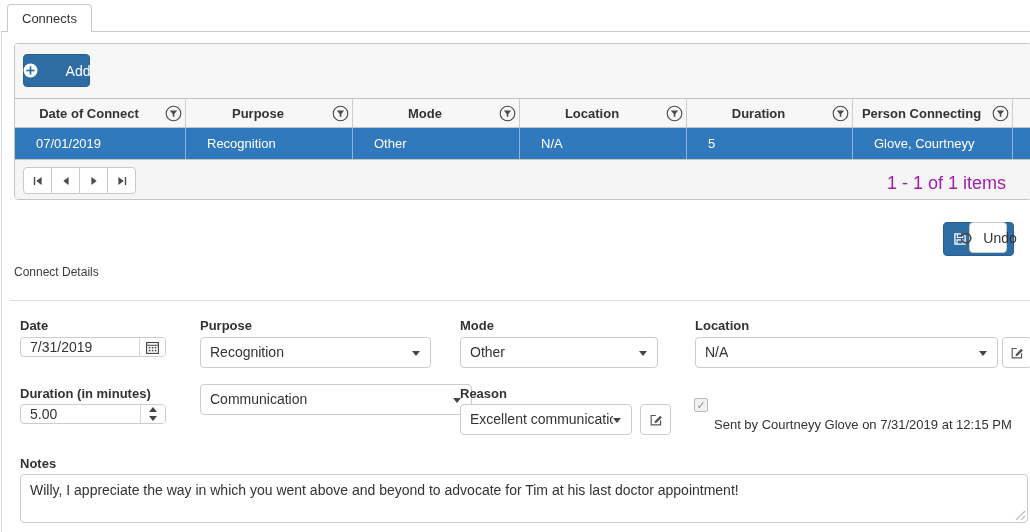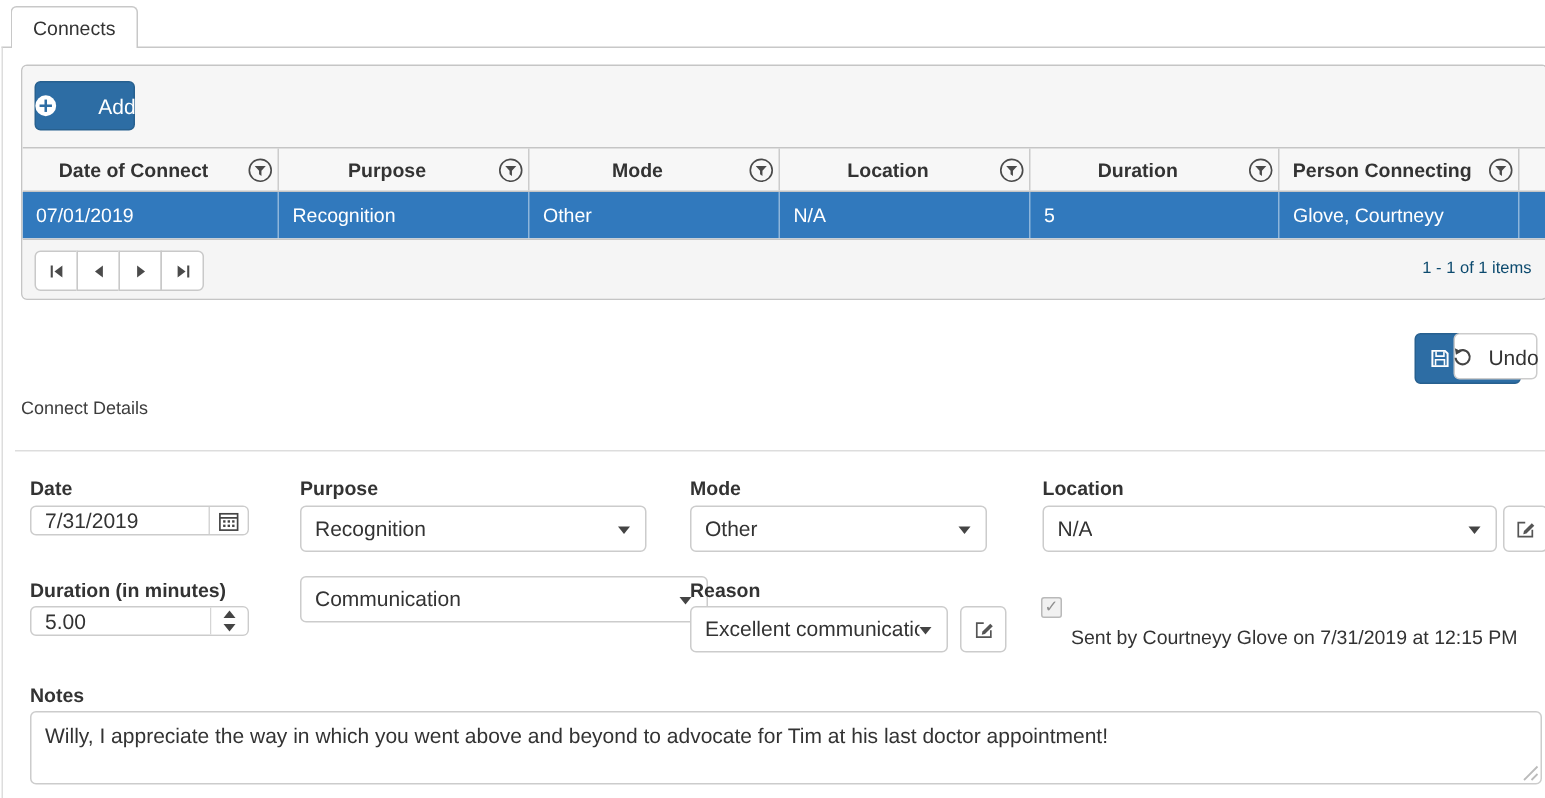--- a/index.html
+++ b/index.html
@@ -30,31 +30,31 @@
   .hcell { position: relative; border-right: 1px solid #ccc; display: flex; align-items: center;
     justify-content: center; font-size: 13px; font-weight: bold; color: #333; padding-right: 22px; cursor: pointer; }
   .c0 { width: 171px; } .c1 { width: 167px; } .c2 { width: 167px; }
   .c3 { width: 167px; } .c4 { width: 166px; } .c5 { width: 160px; }
   .cfill { flex: 1; border-right: none !important; padding: 0 !important; cursor: default; }
   .filter-btn { position: absolute; right: 3px; top: 5px; width: 18px; height: 18px;
     display: flex; align-items: center; justify-content: center; cursor: pointer; }
   .grid-row { display: flex; height: 31px; background: var(--selected-row); color: #fff;
     font-size: 13px; cursor: pointer; }
   .grid-row .cell { border-right: 1px solid rgba(255,255,255,0.45); display: flex;
-    align-items: center; padding-left: 9px; padding-right: 0; font-weight: normal; }
+    align-items: center; padding-left: 21px; padding-right: 0; font-weight: normal; }
   .grid-pager { position: relative; height: 40px; background: #f5f5f5; border-top: 1px solid #c5c5c5; }
   .pager-group { position: absolute; left: 8px; top: 7px; display: flex; }
   .pager-btn { width: 29px; height: 27px; background: #fff; border: 1px solid #c9c9c9;
     display: flex; align-items: center; justify-content: center; margin-left: -1px; cursor: pointer; }
   .pager-btn.first { border-radius: 4px 0 0 4px; margin-left: 0; }
   .pager-btn.last { border-radius: 0 4px 4px 0; }
-  .pager-info { position: absolute; right: 10px; top: 13px; font-size: 11px; color: #0c4a6e; }
+  .pager-info { position: absolute; right: 25px; top: 13px; font-size: 18px; color: #a21caf; }
 
   .btn-save { position: absolute; left: 943px; top: 222px; width: 71px; height: 34px; }
-  .btn-undo { position: absolute; left: 969px; top: 222px; width: 56px; height: 31px; gap: 10px; }
+  .btn-undo { position: absolute; left: 969px; top: 222px; width: 38px; height: 31px; gap: 10px; }
 
   .details-heading { position: absolute; left: 14px; top: 265px; font-size: 12px;
     font-weight: 400; color: #3d3d3d; }
   .details-rule { position: absolute; left: 10px; right: 0; top: 300px; border-top: 1px solid #ddd; }
 
   .flabel { position: absolute; font-size: 13px; font-weight: bold; color: #333; white-space: nowrap; }
   .l-date { left: 20px; top: 318px; } .l-purpose { left: 200px; top: 318px; }
   .l-mode { left: 460px; top: 318px; } .l-location { left: 695px; top: 318px; }
   .l-duration { left: 20px; top: 386px; } .l-category { left: 200px; top: 386px; }
   .l-reason { left: 460px; top: 386px; } .l-notes { left: 20px; top: 456px; }

